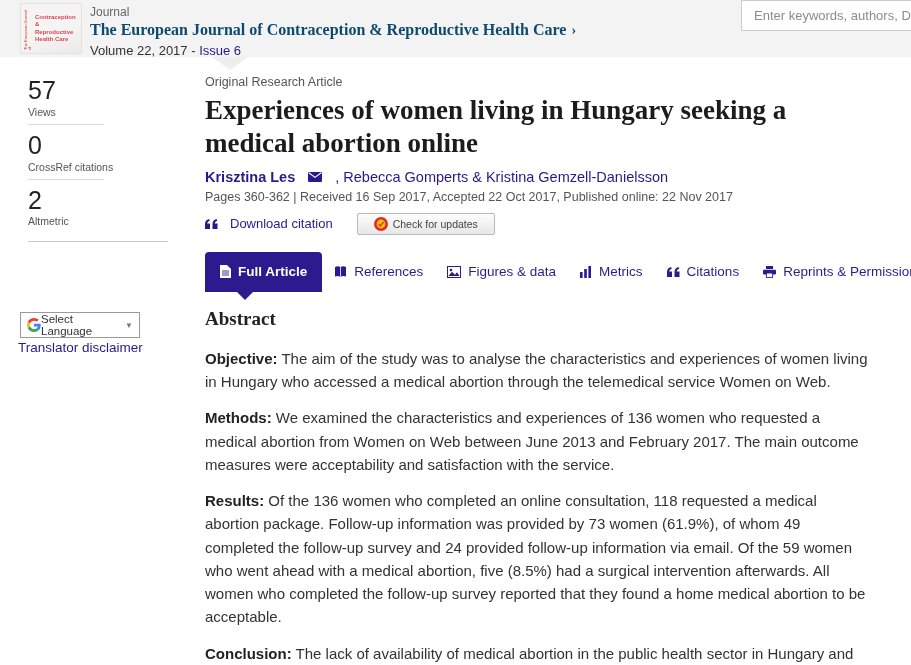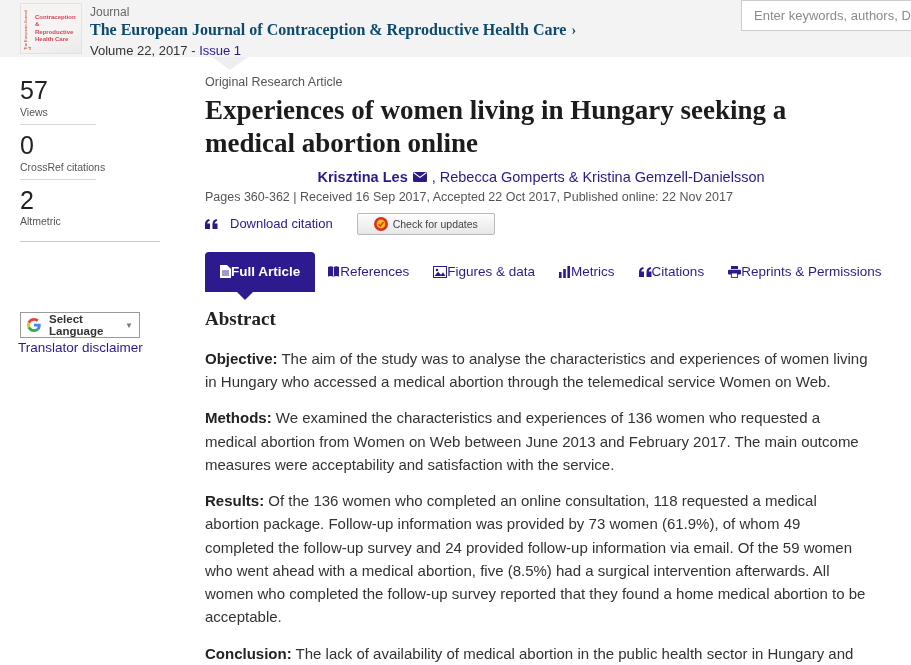--- a/index.html
+++ b/index.html
@@ -25,49 +25,49 @@
     color:#0c4a6e; display:inline-block; margin-top:2px; }
   .journal-title .chev { font-weight:bold; margin-left:5px; font-size:14px; }
   .volume-issue { font-size:13px; color:#333; margin-top:4px; }
   .volume-issue .issue-link { color:#2b188c; }
   .search-input { position:absolute; top:0; right:-57px; width:227px; height:31px;
     border:1px solid #ccc; background:#fff; font-size:13px; padding:0 12px; color:#333;
     font-family:"Liberation Sans", sans-serif; }
   .search-input::placeholder { color:#8b8b8b; }
 
   
-  .sidebar { position:absolute; left:20px; top:76px; width:160px; }
+  .sidebar { position:absolute; left:28px; top:76px; width:160px; }
   .metric { border-bottom:1px solid #d9d9d9; width:76px; padding-bottom:6px; margin-bottom:6px; }
   .metric-value { font-size:25px; color:#222; line-height:1.15; }
   .metric-label { font-size:10.5px; color:#555; margin-top:1px; white-space:nowrap; }
   .sidebar-divider { width:140px; border-bottom:1px solid #c9c9c9; margin-top:8px; }
   .translate-widget { position:absolute; left:20px; top:312px; width:120px; height:23px;
-    border:1px solid #9a9a9a; background:#fff; display:flex; align-items:center; gap:8px;
-    padding:12px 6px; font-size:11.5px; color:#333; cursor:pointer;font-weight:bold; }
+    border:1px solid #9a9a9a; background:#fff; display:flex; align-items:center; gap:0;
+    padding:12px 6px; font-size:11.5px; color:#333; cursor:pointer; }
   .translate-widget .arrow { margin-left:auto; font-size:8px; color:#777; }
   .translator-disclaimer { position:absolute; left:18px; top:340px; font-size:13.5px; color:#2b188c; }
 
   
   .main { position:absolute; left:205px; top:75px; width:672px; }
   .article-type { font-size:12.5px; color:#555; }
   .article-title { font-family:"Liberation Serif", serif; font-size:27px; font-weight:700;
     color:#1c1c1c; line-height:1.22; margin-top:5px; max-width:660px; }
-  .authors { font-size:14.5px; color:#2b188c; margin-top:9px; display:flex; align-items:center; gap:4px;justify-content:center; }
+  .authors { font-size:14.5px; color:#2b188c; margin-top:9px; display:flex; align-items:center; gap:12px; }
   .authors .lead { font-weight:bold; color:#2b188c; }
   .authors .env { display:inline-block; margin:0 1px; }
   .meta { font-size:12.5px; color:#555; margin-top:5px; }
   .cite-row { margin-top:9px; display:flex; align-items:center; gap:24px; font-size:13px; height:22px; }
   .cite-link { color:#2b188c; display:flex; align-items:center; gap:12px; }
   .check-updates { display:flex; align-items:center; gap:5px; font-size:10.5px; color:#444;
     background:linear-gradient(#fdfdfd,#e7e7e7); border:1px solid #b9b9b9; border-radius:2px;
     padding:3px 16px; cursor:pointer; font-family:"Liberation Sans", sans-serif; }
 
   
   .tabs { margin-top:17px; display:flex; align-items:stretch; height:40px; position:relative; }
-  .tab { display:flex; align-items:center; font-size:13.5px; color:#2d1a8e;
+  .tab { display:flex; align-items:center; gap:7px; font-size:13.5px; color:#2d1a8e;
     padding:0 12px; white-space:nowrap; }
   .tab.active { background:#2d1a8e; color:#fff; border-radius:4px 4px 0 0; font-weight:bold;
     position:relative; padding:0 15px; }
   .tab.active::after { content:""; position:absolute; left:32px; top:100%; width:0; height:0;
     border-left:8px solid transparent; border-right:8px solid transparent; border-top:8px solid #2d1a8e; }
 
   
   .abstract { margin-top:16px; }
   .abstract h2 { font-family:"Liberation Serif", serif; font-size:19px; font-weight:700;
     color:#222; margin-bottom:17px; }
@@ -83,21 +83,21 @@
   <div class="cover">
     <span class="cover-side">The European Journal of</span>
     <span class="cover-main">Contraception &amp; Reproductive Health Care</span>
   </div>
   <div class="journal-info">
     <div class="journal-label">Journal</div>
     <a href="#" class="journal-title"><span>The European Journal of Contraception &amp; Reproductive Health Care</span><span class="chev">›</span></a>
     <div class="volume-issue">
       <span>Volume 22, 2017</span>
       <span>-</span>
-      <a href="#" class="issue-link">Issue 1</a>
+      <a href="#" class="issue-link">Issue 6</a>
     </div>
   </div>
   <input class="search-input" type="text" placeholder="Enter keywords, authors, D" style="">
 </header>
 <div class="header-notch"></div>
 
 <aside class="sidebar">
   <div class="metric">
     <div class="metric-value">57</div>
     <div class="metric-label">Views</div>

